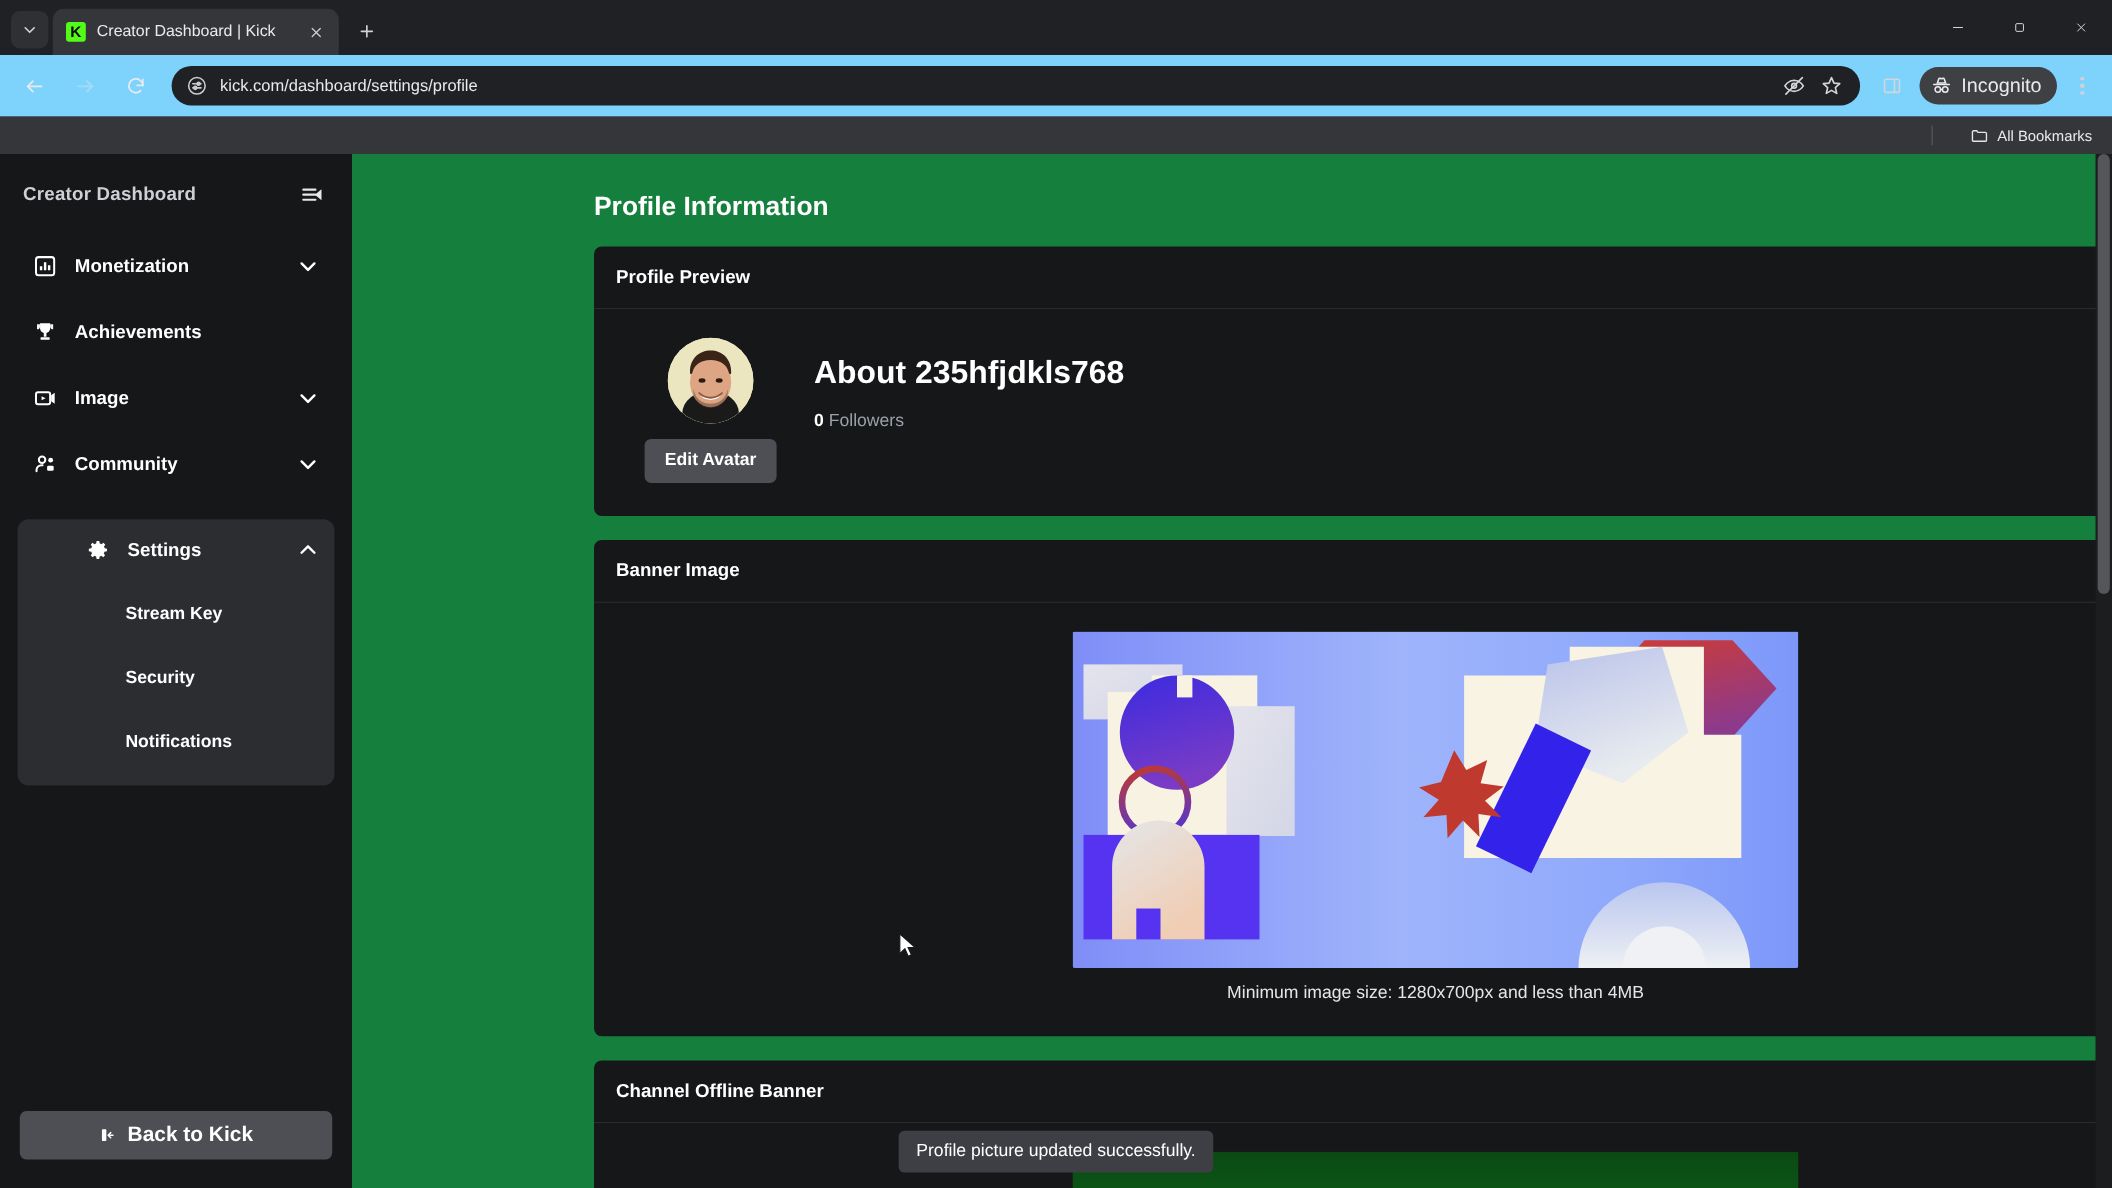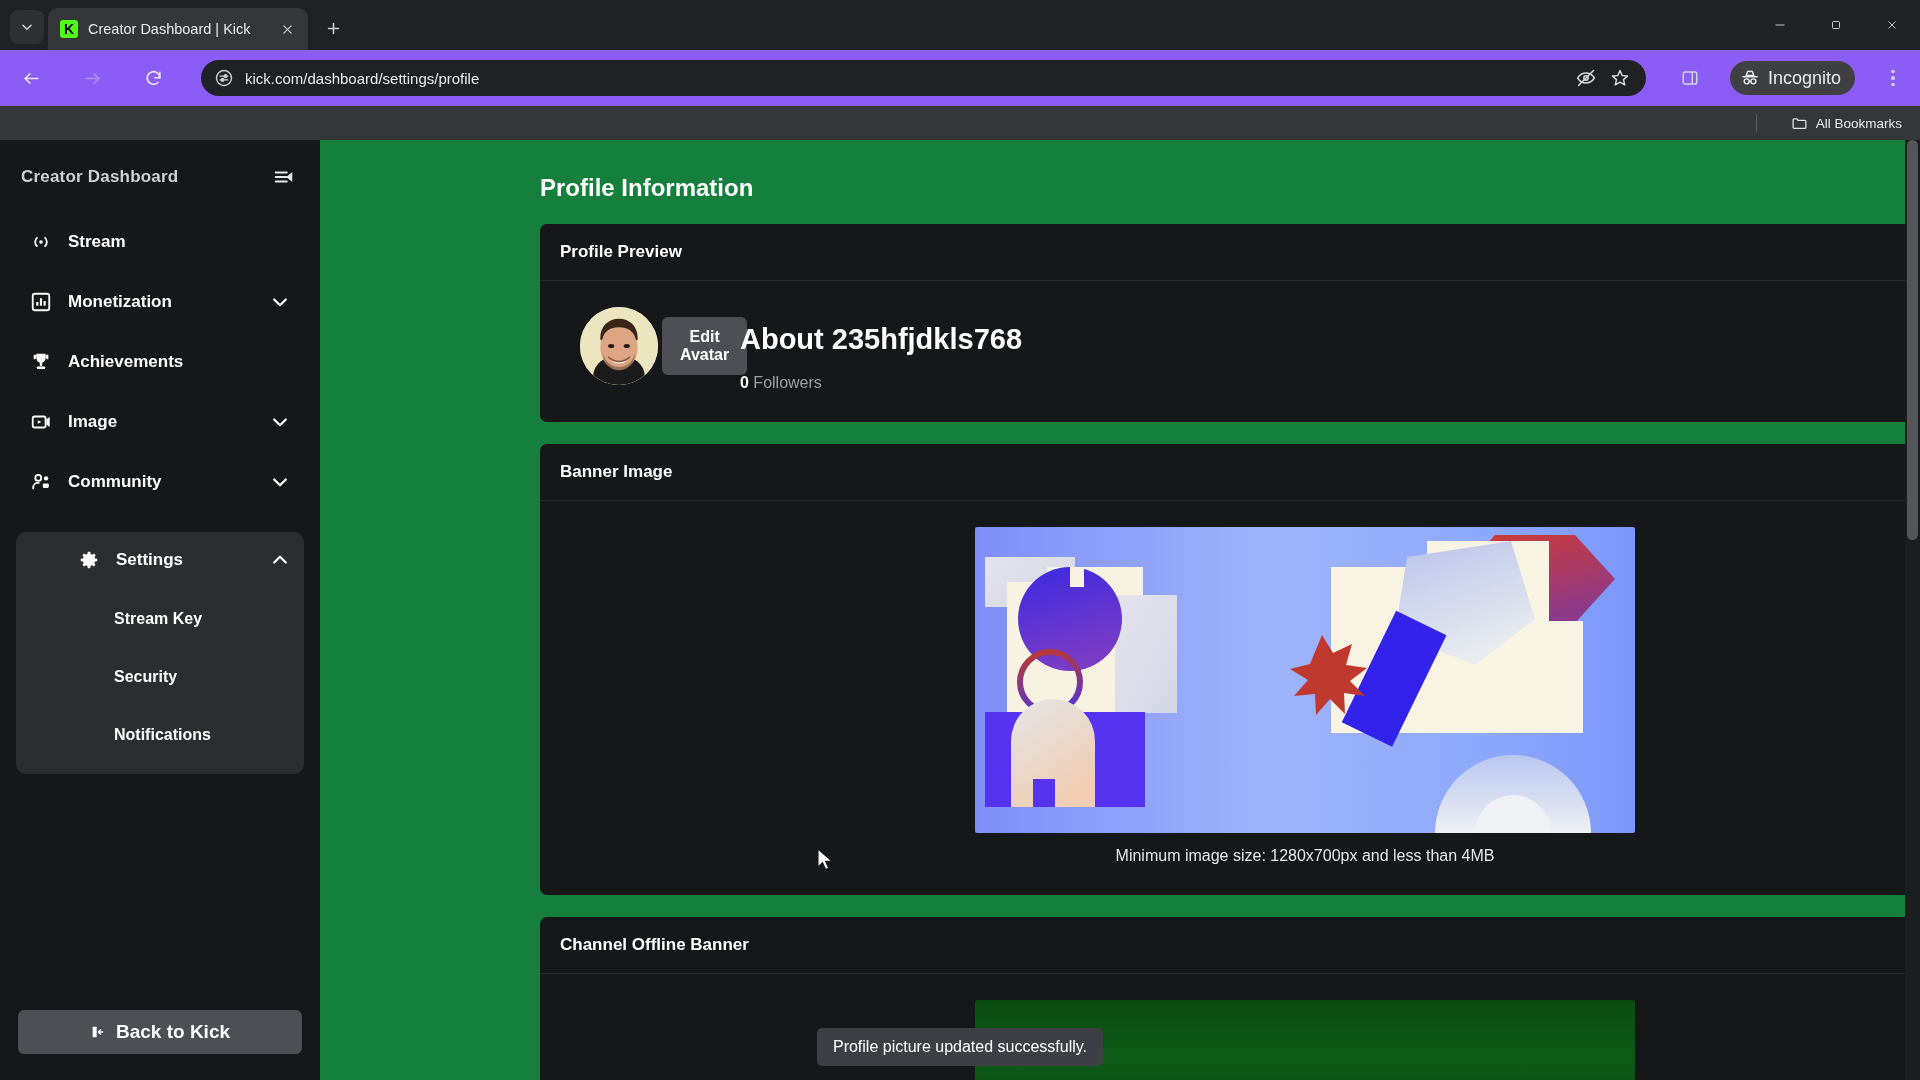--- a/index.html
+++ b/index.html
@@ -52,22 +52,22 @@
   .win-controls {
     position: absolute; right: 0; top: 0; height: 50px; display: flex; align-items: center;
   }
   .win-btn {
     width: 56px; height: 50px; display: flex; align-items: center;
     justify-content: center; cursor: pointer;
   }
   .win-btn svg { width: 12px; height: 12px; }
 
   .toolbar {
-    height: 56px; background: #8b5cf6; display: flex; align-items: center;
-    padding: 0 10px; gap: 19px; flex: 0 0 56px;
+    height: 56px; background: #7dd3fc; display: flex; align-items: center;
+    padding: 0 10px; gap: 4px; flex: 0 0 56px;
   }
   .nav-btn {
     width: 34px; height: 34px; border-radius: 50%; display: flex;
     align-items: center; justify-content: center; cursor: pointer; margin: 0 4px;
   }
   .nav-btn svg { width: 19px; height: 19px; }
   .nav-btn.disabled { opacity: 0.38; }
   .omnibox {
     flex: 1; height: 36px; background: #202124; border-radius: 18px;
     display: flex; align-items: center; padding: 0 14px; gap: 12px;
@@ -142,21 +142,21 @@
   .page-title { color: #fff; font-size: 24px; font-weight: bold; margin: 34px 0 22px 0; }
 
   .card { background: #161719; border-radius: 7px; margin-bottom: 22px; overflow: hidden; }
   .card-head {
     padding: 18px 20px; border-bottom: 1px solid #2a2b2e;
     color: #fff; font-size: 17px; font-weight: bold;
   }
   .card-body { padding: 26px 20px 30px; }
 
   .preview-row { display: flex; gap: 28px; align-items: flex-start; padding-left: 20px; }
-  .avatar-col { display: flex; flex-direction: row; align-items: center; gap: 4px; width: 132px; }
+  .avatar-col { display: flex; flex-direction: column; align-items: center; gap: 14px; width: 132px; }
   .avatar {
     width: 78px; height: 78px; border-radius: 50%; overflow: hidden; position: relative;
     background: #ece6c0; flex-shrink: 0;
   }
   .avatar svg { position: absolute; inset: 0; width: 100%; height: 100%; }
   .edit-avatar {
     background: #4d4f54; border: none; color: #fff; font-size: 16px; font-weight: bold;
     padding: 11px 18px; border-radius: 6px; cursor: pointer; font-family: "Liberation Sans", sans-serif;
   }
   .about-name { color: #fff; font-size: 29px; font-weight: bold; margin-top: 16px; }
@@ -323,30 +323,20 @@
             <line x1="3" y1="7" x2="15" y2="7"></line>
               <line x1="3" y1="12" x2="15" y2="12"></line>
               <line x1="3" y1="17" x2="15" y2="17"></line>
             <polygon points="21,6.5 21,17.5 14.5,12" fill="#e6e8ea" stroke="none"></polygon>
           </svg>
         </div>
       </div>
 
       <nav class="sb-nav">
 
-        <div class="sb-item">
-          <span class="sb-icon">
-            <svg viewBox="0 0 24 24" fill="none" stroke="#fff" stroke-width="2" stroke-linecap="round">
-                <circle cx="12" cy="12" r="2" fill="#fff" stroke="none"></circle>
-                <path d="M7.5 7.5a6.4 6.4 0 0 0 0 9"></path>
-                <path d="M16.5 7.5a6.4 6.4 0 0 1 0 9"></path>
-              </svg>
-          </span>
-          <span class="lbl">Stream</span>
-        </div>
 
         <div class="sb-item">
           <span class="sb-icon">
             <svg viewBox="0 0 24 24" fill="none" stroke="#fff" stroke-width="2">
                 <rect x="3" y="3" width="18" height="18" rx="2.5"></rect>
                 <line x1="8" y1="16" x2="8" y2="12" stroke-width="2.4"></line>
                 <line x1="12" y1="16" x2="12" y2="8" stroke-width="2.4"></line>
                 <line x1="16" y1="16" x2="16" y2="11" stroke-width="2.4"></line>
               </svg>
           </span>

